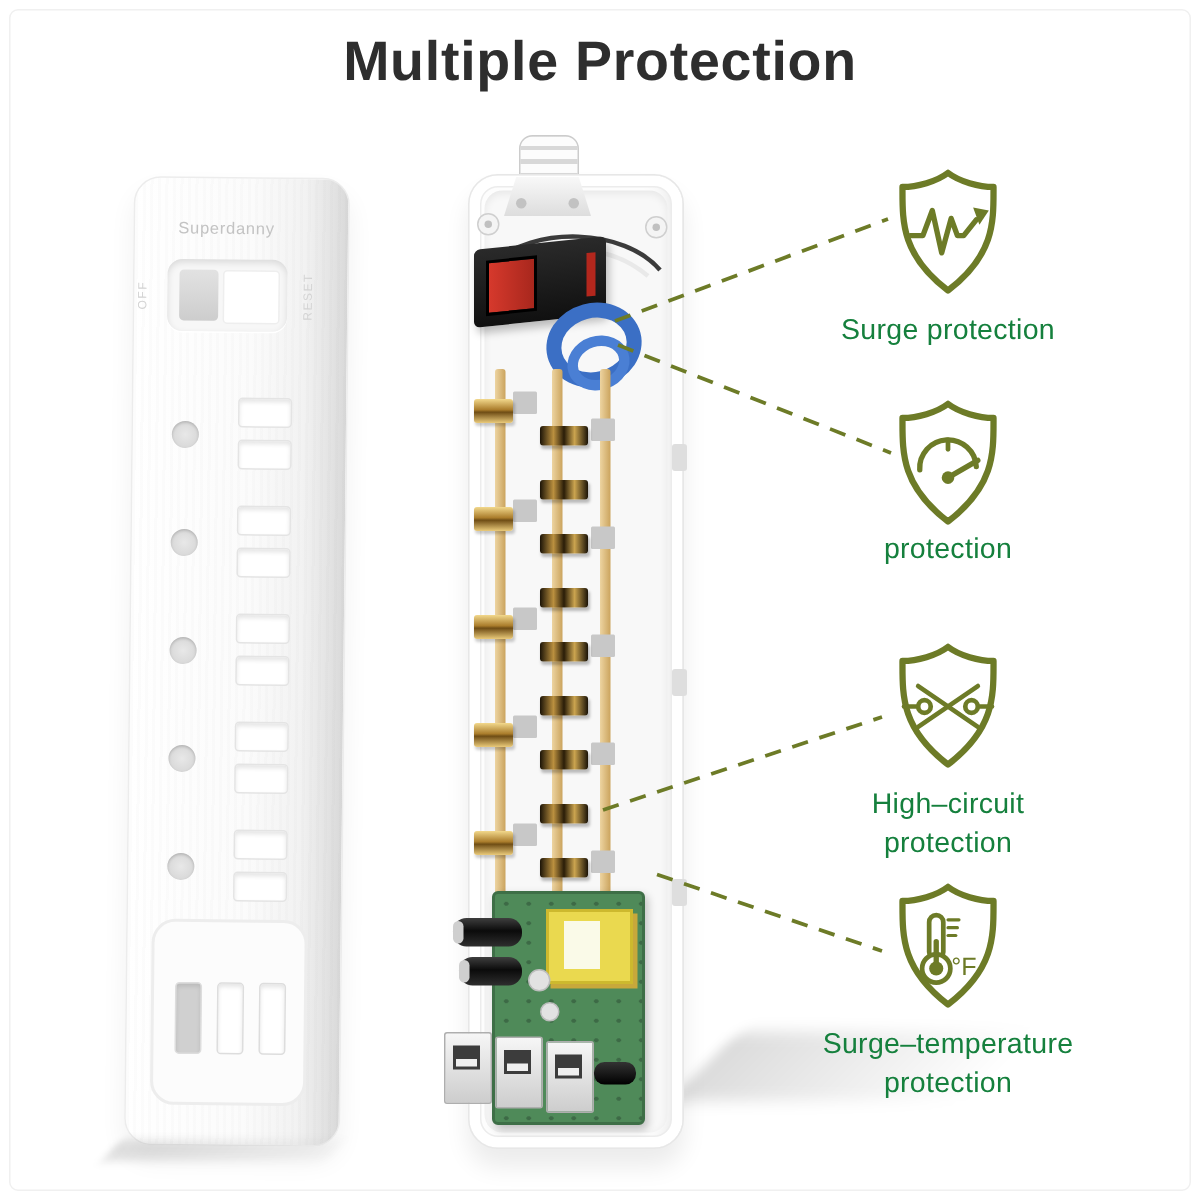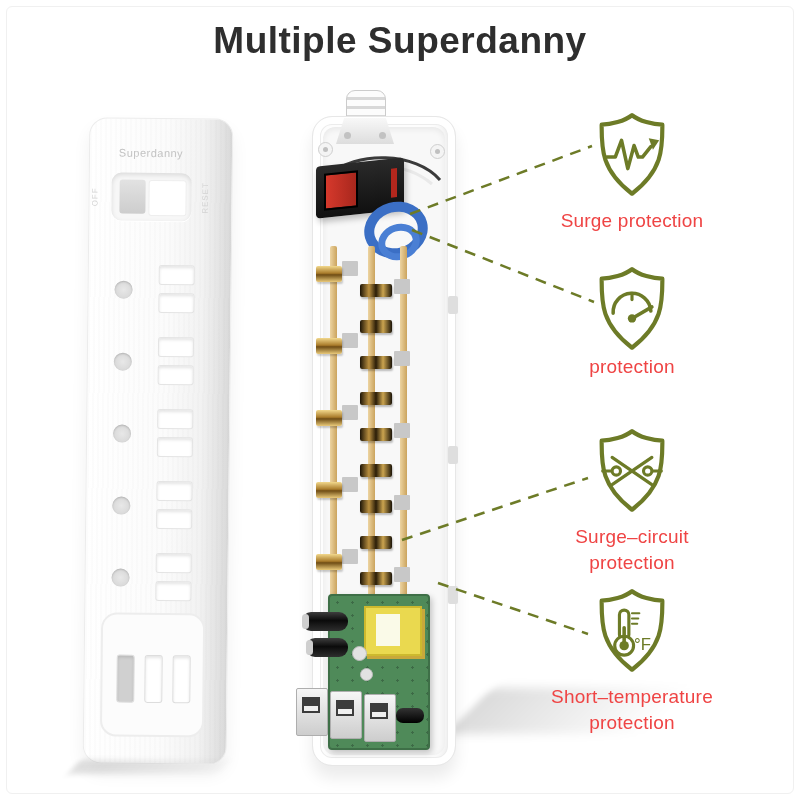--- a/index.html
+++ b/index.html
@@ -107,29 +107,29 @@
         transform:skewX(-45deg);transform-origin:left bottom;
         background:linear-gradient(90deg,rgba(0,0,0,.14),rgba(0,0,0,0));filter:blur(5px);}
 
   
   .connectors{position:absolute;left:0;top:0;z-index:5;pointer-events:none;}
 
   
   .feature{position:absolute;left:520px;width:224px;text-align:center;z-index:6;}
   .f1{top:110px}.f2{top:264px}.f3{top:426px}.f4{top:586px}
   .feature svg.shield{display:block;margin:0 auto;}
-  .flabel{margin-top:8px;font-size:19px;line-height:26px;color:#ef4444;letter-spacing:.2px;}
+  .flabel{margin-top:8px;font-size:19px;line-height:26px;color:#15803d;letter-spacing:.2px;}
 </style>
 </head>
 <body>
 
 <div id="canvas">
   <div class="frame"></div>
 
-  <div class="title">Multiple Superdanny</div>
+  <div class="title">Multiple Protection</div>
 
   <div class="strip">
     <div class="brand">Superdanny</div>
     <div class="switch-cut">
       <div class="rocker-gray"></div>
       <div class="rocker-white"></div>
       <div class="vlabel off-l">OFF</div>
       <div class="vlabel reset-l">RESET</div>
     </div>
 
@@ -297,34 +297,34 @@
       <path d="M36,5 C29,10.5 16,14 7,14 C7,36 6,57 36,80 C66,57 65,36 65,14 C56,14 43,10.5 36,5 Z" fill="none" stroke="#6d7b27" stroke-width="4" stroke-linejoin="round"></path>
       <g stroke="#6d7b27" stroke-width="3" fill="none" stroke-linecap="round">
         <line x1="8" y1="43" x2="16" y2="43"></line>
         <circle cx="21" cy="43" r="4"></circle>
         <line x1="17" y1="30" x2="55" y2="56"></line>
         <line x1="55" y1="30" x2="17" y2="56"></line>
         <circle cx="51" cy="43" r="4"></circle>
         <line x1="56" y1="43" x2="64" y2="43"></line>
       </g>
     </svg>
-    <div class="flabel">Surge–circuit</div>
+    <div class="flabel">High–circuit</div>
     <div class="flabel" style="margin-top:0">protection</div>
   </div>
 
   <div class="feature f4">
     <svg class="shield" width="76" height="90" viewBox="0 0 72 86">
       <path d="M36,5 C29,10.5 16,14 7,14 C7,36 6,57 36,80 C66,57 65,36 65,14 C56,14 43,10.5 36,5 Z" fill="none" stroke="#6d7b27" stroke-width="4" stroke-linejoin="round"></path>
       <rect x="24" y="23" width="9" height="28" rx="4.5" fill="#fff" stroke="#6d7b27" stroke-width="3"></rect>
       <circle cx="28.5" cy="57" r="9" fill="#fff" stroke="#6d7b27" stroke-width="3"></circle>
       <line x1="28.5" y1="40" x2="28.5" y2="54" stroke="#6d7b27" stroke-width="3.4" stroke-linecap="round"></line>
       <circle cx="28.5" cy="57" r="4.5" fill="#6d7b27"></circle>
       <g stroke="#6d7b27" stroke-width="2" stroke-linecap="round">
         <line x1="36" y1="26" x2="43" y2="26"></line>
         <line x1="36" y1="31" x2="42" y2="31"></line>
         <line x1="36" y1="36" x2="41" y2="36"></line>
       </g>
       <text x="38" y="61" font-size="16" fill="#6d7b27">°F</text>
     </svg>
-    <div class="flabel">Short–temperature</div>
+    <div class="flabel">Surge–temperature</div>
     <div class="flabel" style="margin-top:0">protection</div>
   </div>
 </div>
 
 </body></html>

